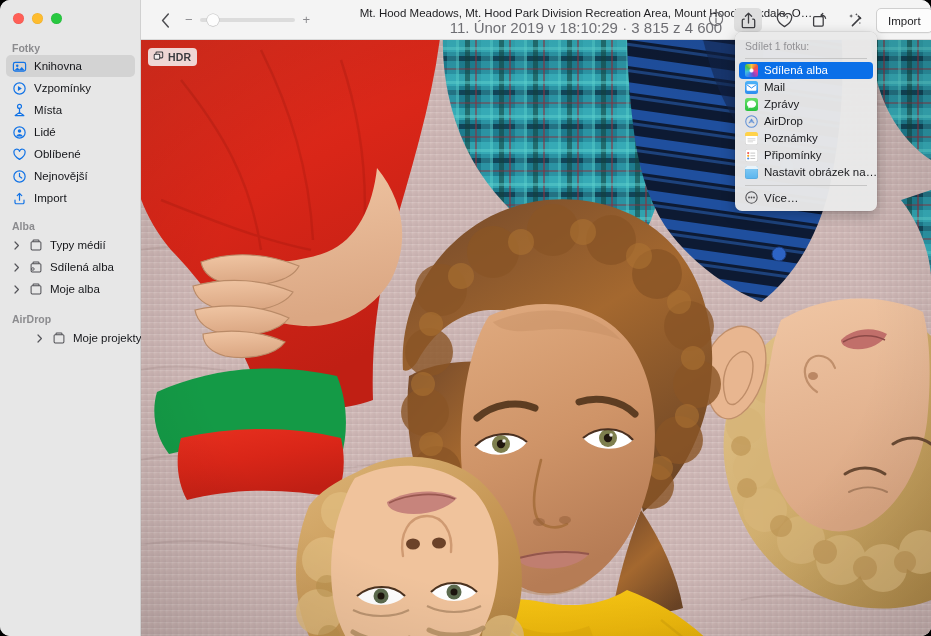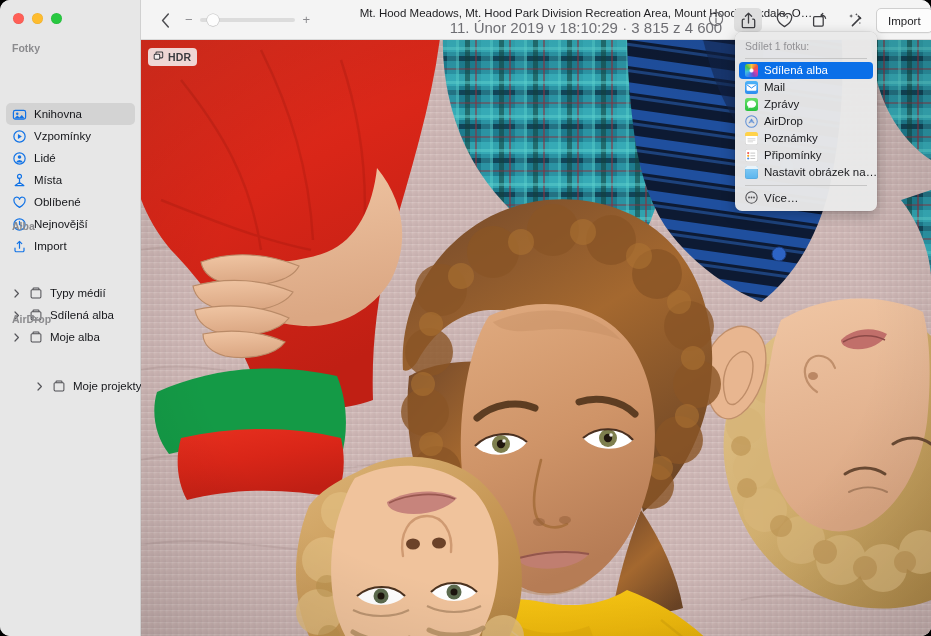--- a/index.html
+++ b/index.html
@@ -40,21 +40,21 @@
   .sb-section {
     font-size: 10.5px;
     color: #8b8b8e;
     font-weight: 600;
     padding: 0 0 3px 12px;
   }
   #sb-fotky-header { position: absolute; top: 42px; left: 0; }
   #sb-alba-header  { position: absolute; top: 220px; left: 0; }
   #sb-proj-header  { position: absolute; top: 313px; left: 0; }
 
-  .sb-list { position: absolute; left: 0; width: 141px; margin-top: 48px; }
+  .sb-list { position: absolute; left: 0; width: 141px; }
   #sb-list-fotky { top: 55px; }
   #sb-list-alba  { top: 234px; }
   #sb-list-proj  { top: 327px; padding-left: 23px; }
 
   .sb-item {
     display: flex; align-items: center;
     height: 22px;
     margin: 0 6px 0 6px;
     padding-left: 6px;
     border-radius: 5px;
@@ -251,37 +251,37 @@
               <circle cx="8" cy="8" r="6" fill="none" stroke="#1273e6" stroke-width="1.3"></circle>
               <path d="M6.3 5.4l4.2 2.6-4.2 2.6z" fill="#1273e6"></path>
             </svg>
         </span>
         <span>Vzpomínky</span>
       </div>
 
       <div class="sb-item">
         <span class="ic">
           <svg width="15" height="15" viewBox="0 0 16 16">
+              <circle cx="8" cy="3.6" r="2.1" fill="none" stroke="#1273e6" stroke-width="1.3"></circle>
+              <path d="M8 5.8v4.4" stroke="#1273e6" stroke-width="1.3" stroke-linecap="round"></path>
+              <path d="M3.4 13.4L8 10l4.6 3.4z" fill="none" stroke="#1273e6" stroke-width="1.3" stroke-linejoin="round"></path>
+            </svg>
+        </span>
+        <span>Místa</span>
+      </div>
+
+      <div class="sb-item">
+        <span class="ic">
+          <svg width="15" height="15" viewBox="0 0 16 16">
               <circle cx="8" cy="8" r="6" fill="none" stroke="#1273e6" stroke-width="1.3"></circle>
               <circle cx="8" cy="6.4" r="1.9" fill="#1273e6"></circle>
               <path d="M4.3 12.2a3.9 3.9 0 017.4 0z" fill="#1273e6"></path>
             </svg>
         </span>
         <span>Lidé</span>
-      </div>
-
-      <div class="sb-item">
-        <span class="ic">
-          <svg width="15" height="15" viewBox="0 0 16 16">
-              <circle cx="8" cy="3.6" r="2.1" fill="none" stroke="#1273e6" stroke-width="1.3"></circle>
-              <path d="M8 5.8v4.4" stroke="#1273e6" stroke-width="1.3" stroke-linecap="round"></path>
-              <path d="M3.4 13.4L8 10l4.6 3.4z" fill="none" stroke="#1273e6" stroke-width="1.3" stroke-linejoin="round"></path>
-            </svg>
-        </span>
-        <span>Místa</span>
       </div>
 
       <div class="sb-item">
         <span class="ic">
           <svg width="15" height="15" viewBox="0 0 16 16">
               <path d="M8 13.2S2.1 9.6 2.1 6.1A3 3 0 018 4.6a3 3 0 015.9 1.5c0 3.5-5.9 7.1-5.9 7.1z" fill="none" stroke="#1273e6" stroke-width="1.3" stroke-linejoin="round"></path>
             </svg>
         </span>
         <span>Oblíbené</span>
       </div>

